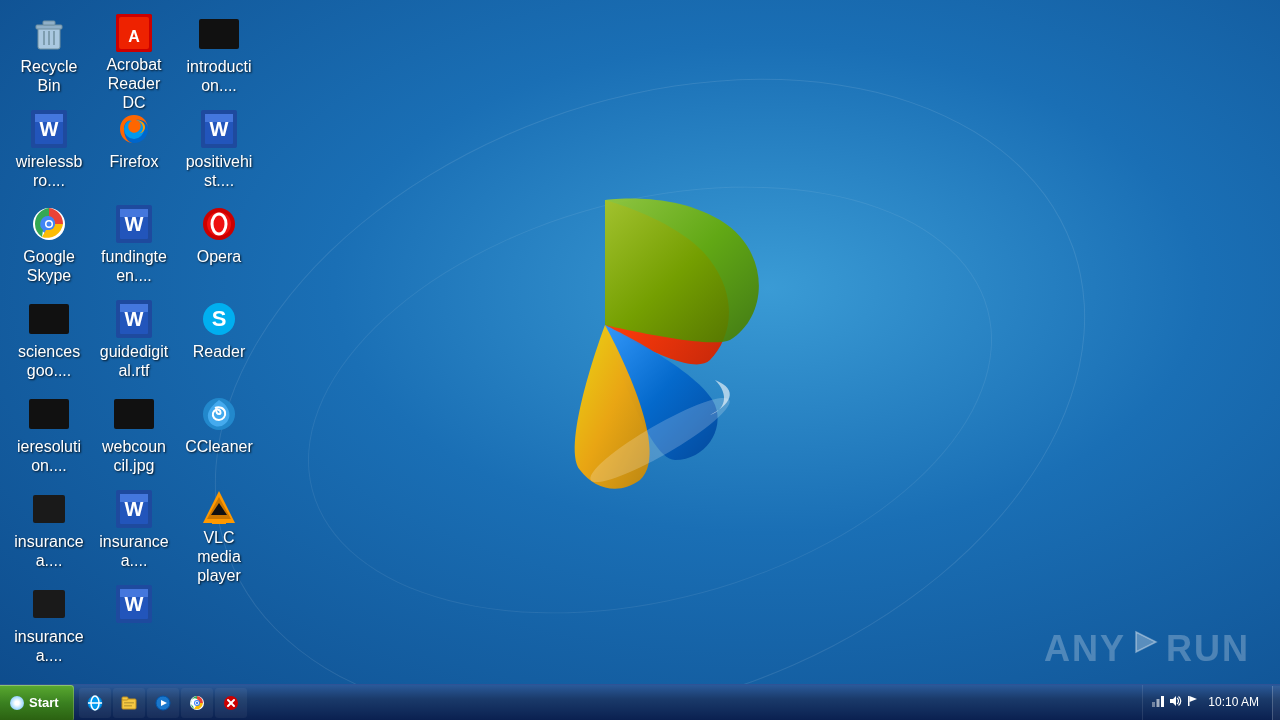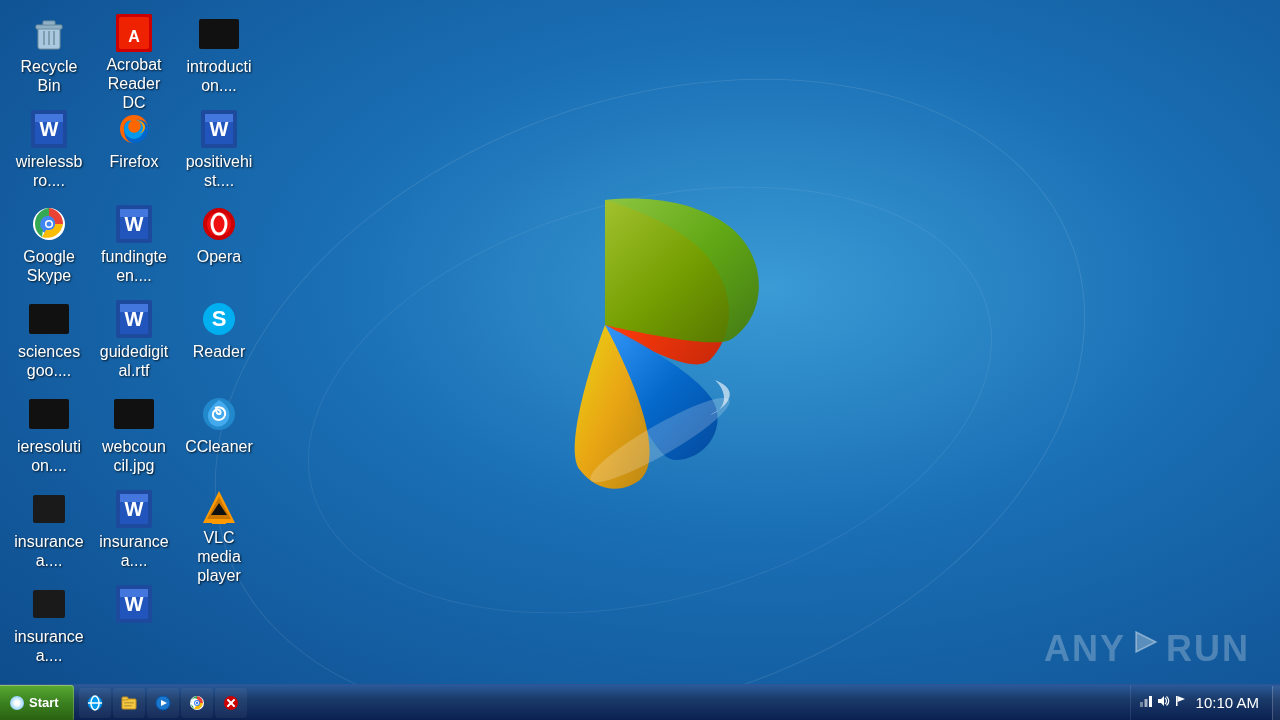--- a/index.html
+++ b/index.html
@@ -191,21 +191,21 @@
     }
 
     .tray-icon {
       font-size: 13px;
       color: rgba(255,255,255,0.9);
       cursor: pointer;
     }
 
     .clock {
       color: white;
-      font-size: 15px;
+      font-size: 12px;
       text-align: right;
       line-height: 1.4;
       padding: 0 5px;
       cursor: pointer;
     }
 
     .show-desktop {
       width: 8px;
       height: 34px;
       border-left: 1px solid rgba(255,255,255,0.2);

